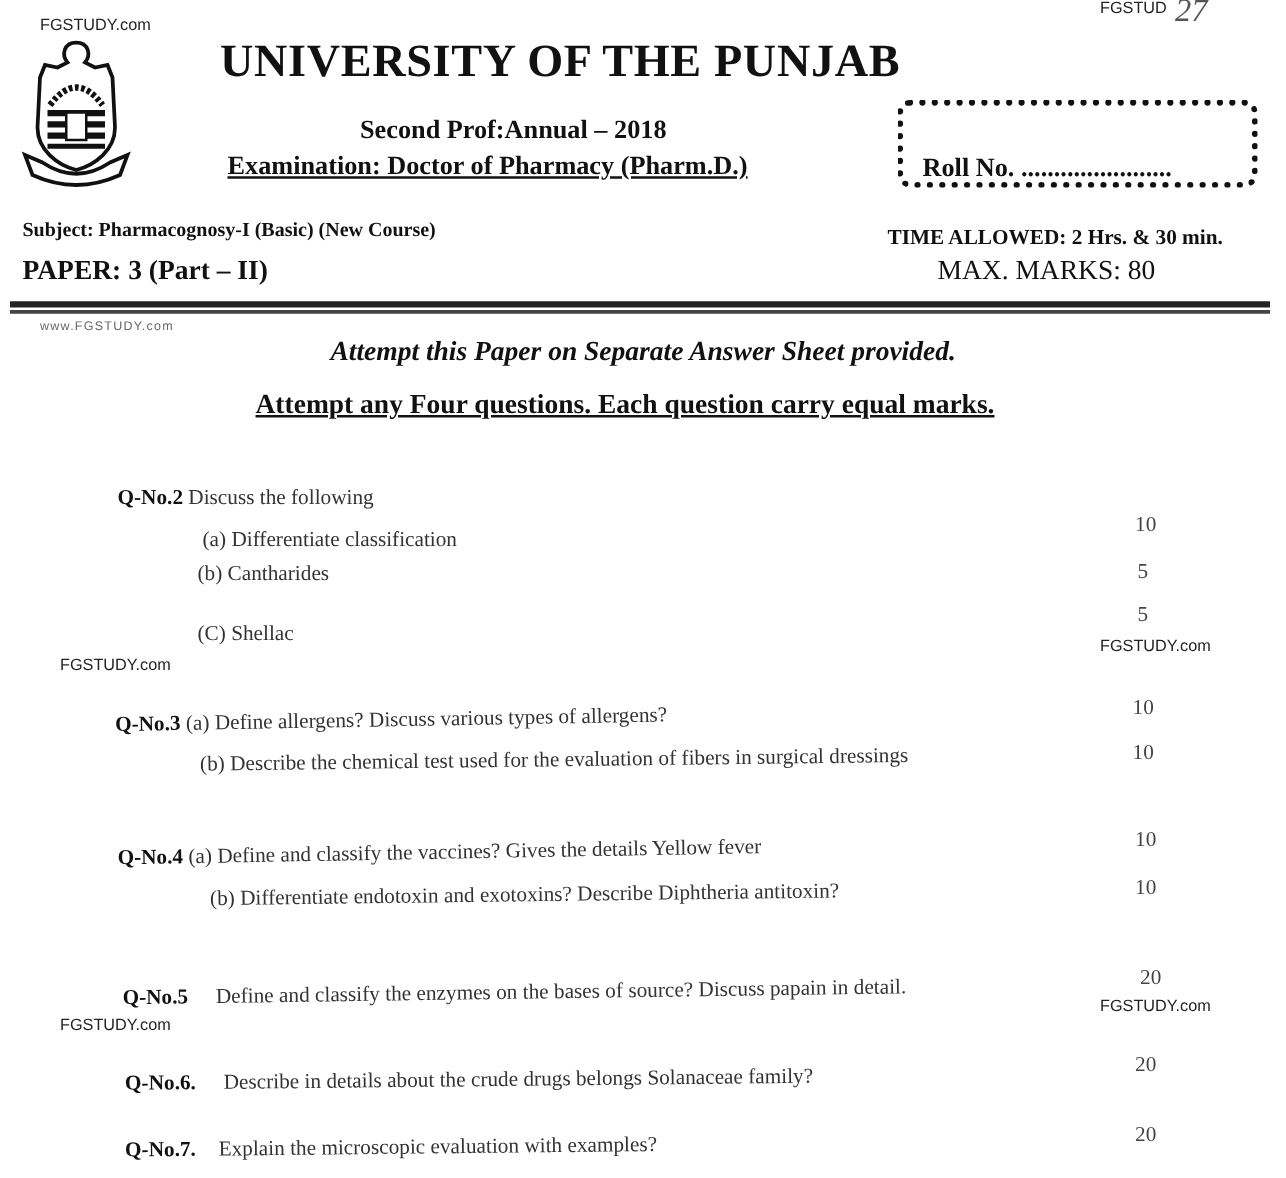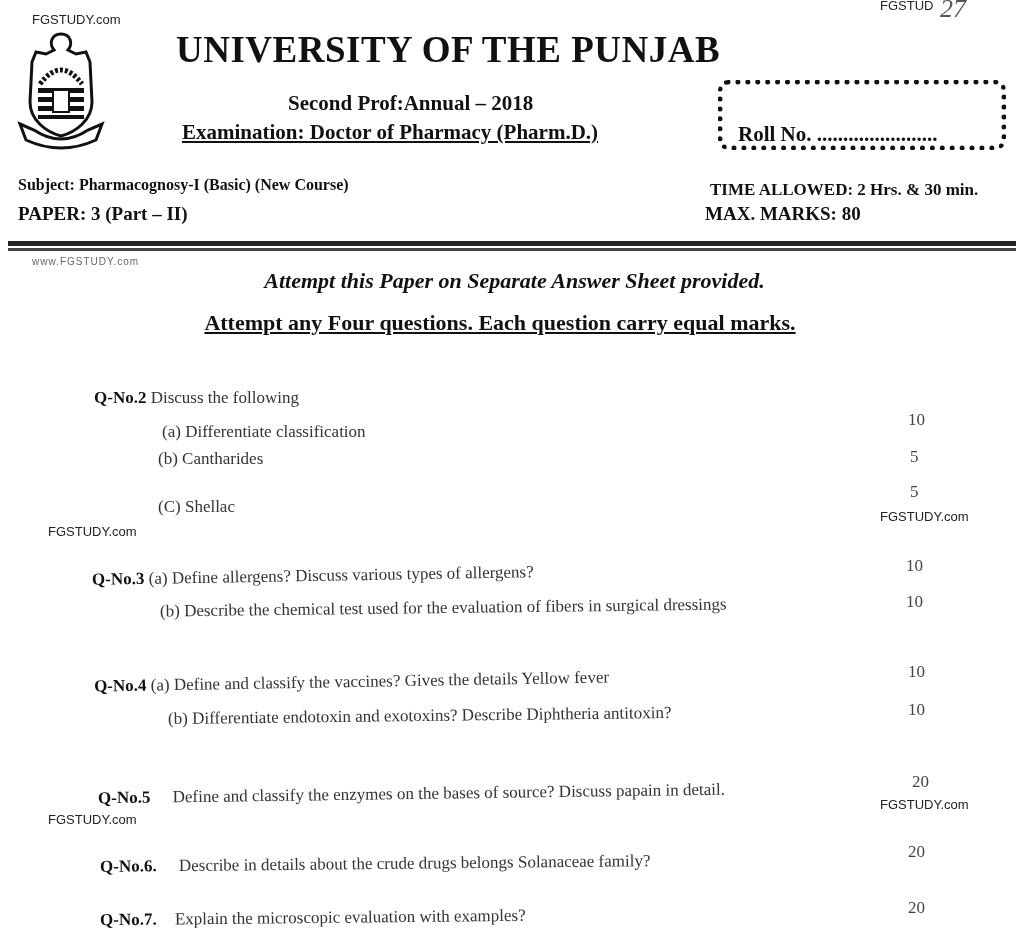--- a/index.html
+++ b/index.html
@@ -13,23 +13,23 @@
     .wm { font-family: "Liberation Sans", "DejaVu Sans", sans-serif; font-size: 13px; color: #222; }
     .univ { left: 176px; top: 28px; font-size: 37px; font-weight: bold; letter-spacing: 0.5px; color: #111; }
     .sub1 { left: 288px; top: 91px; font-size: 21px; font-weight: bold; }
     .sub2 { left: 182px; top: 120px; font-size: 21px; font-weight: bold; text-decoration: underline; }
     .rollbox {
       left: 718px; top: 80px; width: 288px; height: 70px;
       border: 5px dotted #111; border-radius: 10px; box-sizing: border-box;
     }
     .rolltxt { left: 738px; top: 122px; font-size: 21px; font-weight: bold; }
     .subject { left: 18px; top: 176px; font-size: 16px; font-weight: bold; }
-    .paper { left: 18px; top: 203px; font-size: 19px; font-weight: bold; }
+    .paper { left: 18px; top: 203px; font-size: 22px; font-weight: bold; }
     .time { left: 710px; top: 180px; font-size: 17px; font-weight: bold; }
-    .marks { left: 705px; top: 203px; font-size: 19px; font-weight: bold; }
+    .marks { left: 750px; top: 203px; font-size: 22px; font-weight: normal; }
     .rule1 { left: 8px; top: 241px; width: 1008px; height: 5px; background: #222; }
     .rule2 { left: 8px; top: 248px; width: 1008px; height: 3px; background: #444; }
     .inst1 { left: 0; width: 1029px; top: 268px; text-align: center; font-size: 22px; font-weight: bold; font-style: italic; }
     .inst2 { left: 0; width: 1000px; top: 310px; text-align: center; font-size: 22px; font-weight: bold; text-decoration: underline; }
     .q { font-size: 17px; color: #333; }
     .qno { font-weight: bold; color: #111; }
     .mark { font-size: 17px; color: #444; }
     .logo { left: 16px; top: 32px; width: 90px; height: 120px; }
   </style>
 </head>

